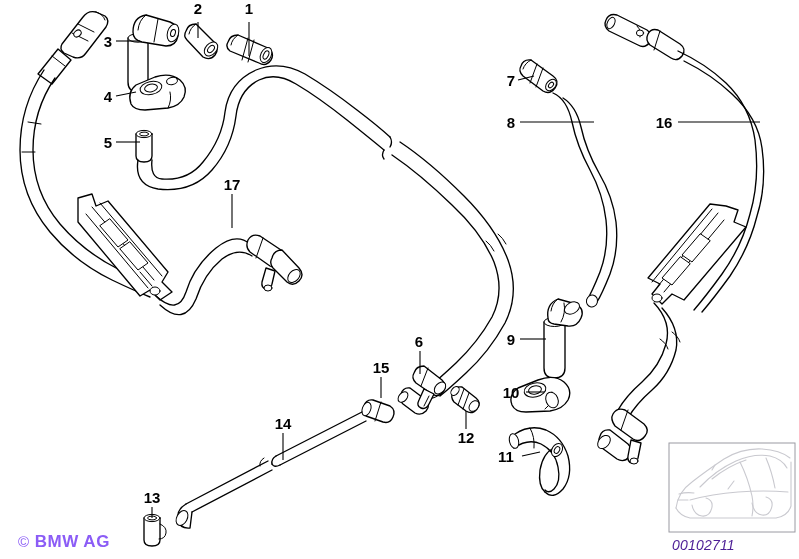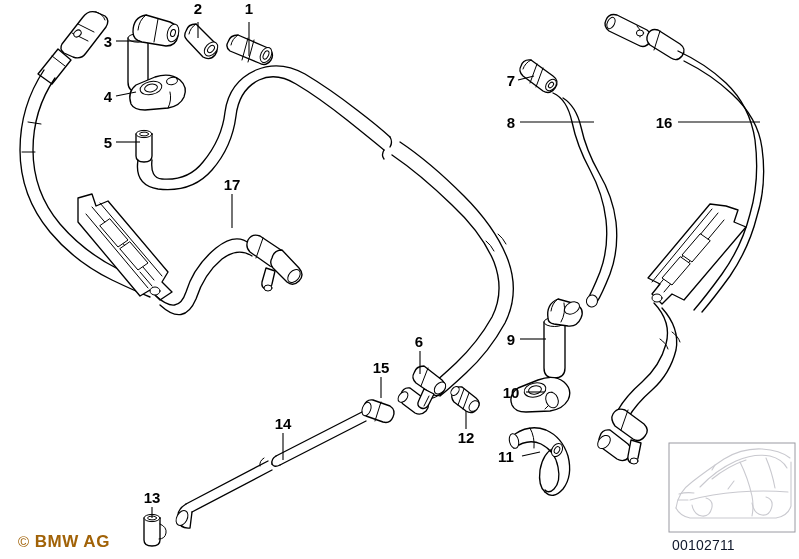--- a/index.html
+++ b/index.html
@@ -64,35 +64,36 @@
     stroke-width: 1;
     fill: #ffffff;
   }
   #footer-logo {
     position: absolute;
     left: 18px;
     top: 532px;
     font-size: 17px;
     font-weight: bold;
     letter-spacing: 0.5px;
-    color: #a16207;
+    color: #8b5cf6;
     white-space: nowrap;
   }
   #footer-logo .cmark {
     font-weight: normal;
     font-size: 15px;
   }
   #inset-number {
     position: absolute;
     left: 672px;
     top: 537px;
     font-size: 14px;
-    color: #0f172a;
+    color: #4c1d95;
     letter-spacing: 0.2px;
     white-space: nowrap;
+    font-style: italic;
   }
 </style>
 </head>
 <body>
 
 <div id="diagram-root">
 
   <svg id="diagram-svg" viewBox="0 0 799 559" xmlns="http://www.w3.org/2000/svg">
 
     <g>

